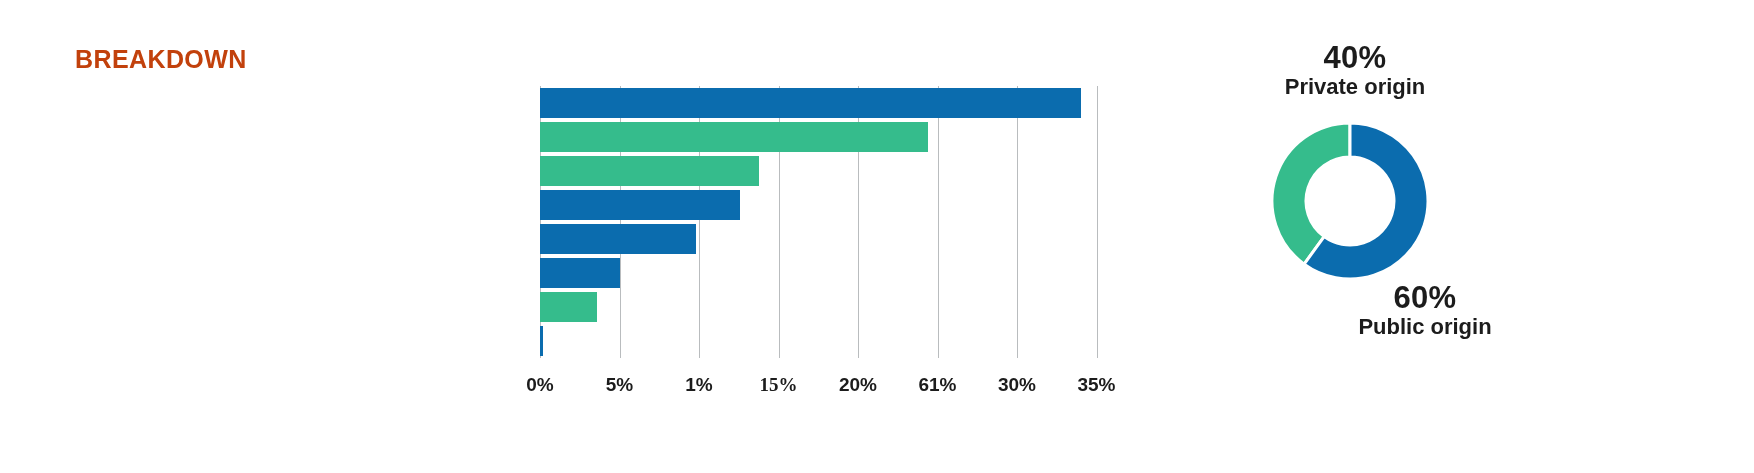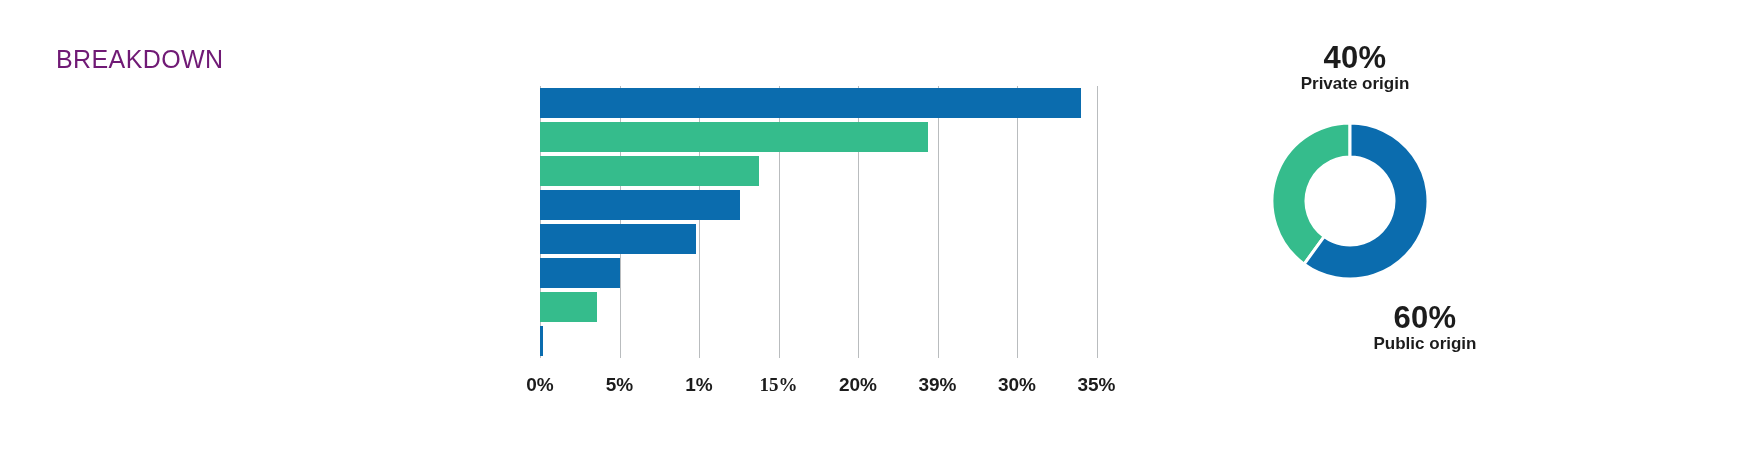--- a/index.html
+++ b/index.html
@@ -10,24 +10,24 @@
   body {
     width: 1754px; height: 473px;
     position: relative;
     font-family: "Liberation Sans", sans-serif;
     overflow: hidden;
   }
 
   
   #title-block {
     position: absolute;
-    left: 56px; top: 44px;
-    color: #701a75;
+    left: 75px; top: 44px;
+    color: #c2410c;
     font-size: 25px;
-    font-weight: 400;
+    font-weight: 700;
     letter-spacing: 0.4px;
     line-height: 1.24;
     text-transform: uppercase;
   }
   #title-block .tline { display: block; white-space: nowrap; }
 
   
   #bar-chart {
     position: absolute;
     left: 0px; top: 78px;
@@ -89,26 +89,26 @@
   }
   .donut-caption .pct {
     display: block;
     font-size: 31px;
     font-weight: 700;
     line-height: 1.08;
     letter-spacing: 0.3px;
   }
   .donut-caption .name {
     display: block;
-    font-size: 17px;
+    font-size: 22px;
     font-weight: 700;
     line-height: 1.15;
   }
   #caption-top { left: 30px; top: 28px; width: 290px; }
-  #caption-bottom { left: 100px; top: 268px; width: 290px; margin-top: 20px; }
+  #caption-bottom { left: 100px; top: 268px; width: 290px; }
 </style>
 </head>
 <body>
 
 <div id="title-block">
   <span class="tline">BREAKDOWN</span>
 </div>
 
 <div id="bar-chart">
   <div class="bc-plot" id="bc-plot">
@@ -143,21 +143,21 @@
         <div class="bar" title="Associations, companies, individuals 3.6%" style="width: 57.24px; background: rgb(53, 188, 140);"></div>
       </div>
       <div class="bar-row" style="top: 238px;">
         <div class="bar" title="Île-de-France Region 0.2%" style="width: 3.18px; background: rgb(11, 108, 174);"></div>
       </div>
       <div class="tick-label" style="left: 0px;">0%</div>
       <div class="tick-label" style="left: 79.5px;">5%</div>
       <div class="tick-label" style="left: 159px;">1%</div>
       <div class="tick-label" style="left: 238.5px; font-family: Liberation Serif, serif;">15%</div>
       <div class="tick-label" style="left: 318px;">20%</div>
-      <div class="tick-label" style="left: 397.5px;">39%</div>
+      <div class="tick-label" style="left: 397.5px;">61%</div>
       <div class="tick-label" style="left: 477px;">30%</div>
       <div class="tick-label" style="left: 556.5px;">35%</div>
     </div>
 </div>
 
 <div id="donut-block">
 
   <div class="donut-caption" id="caption-top">
     <span class="pct">40%</span>
     <span class="name">Private origin</span>

